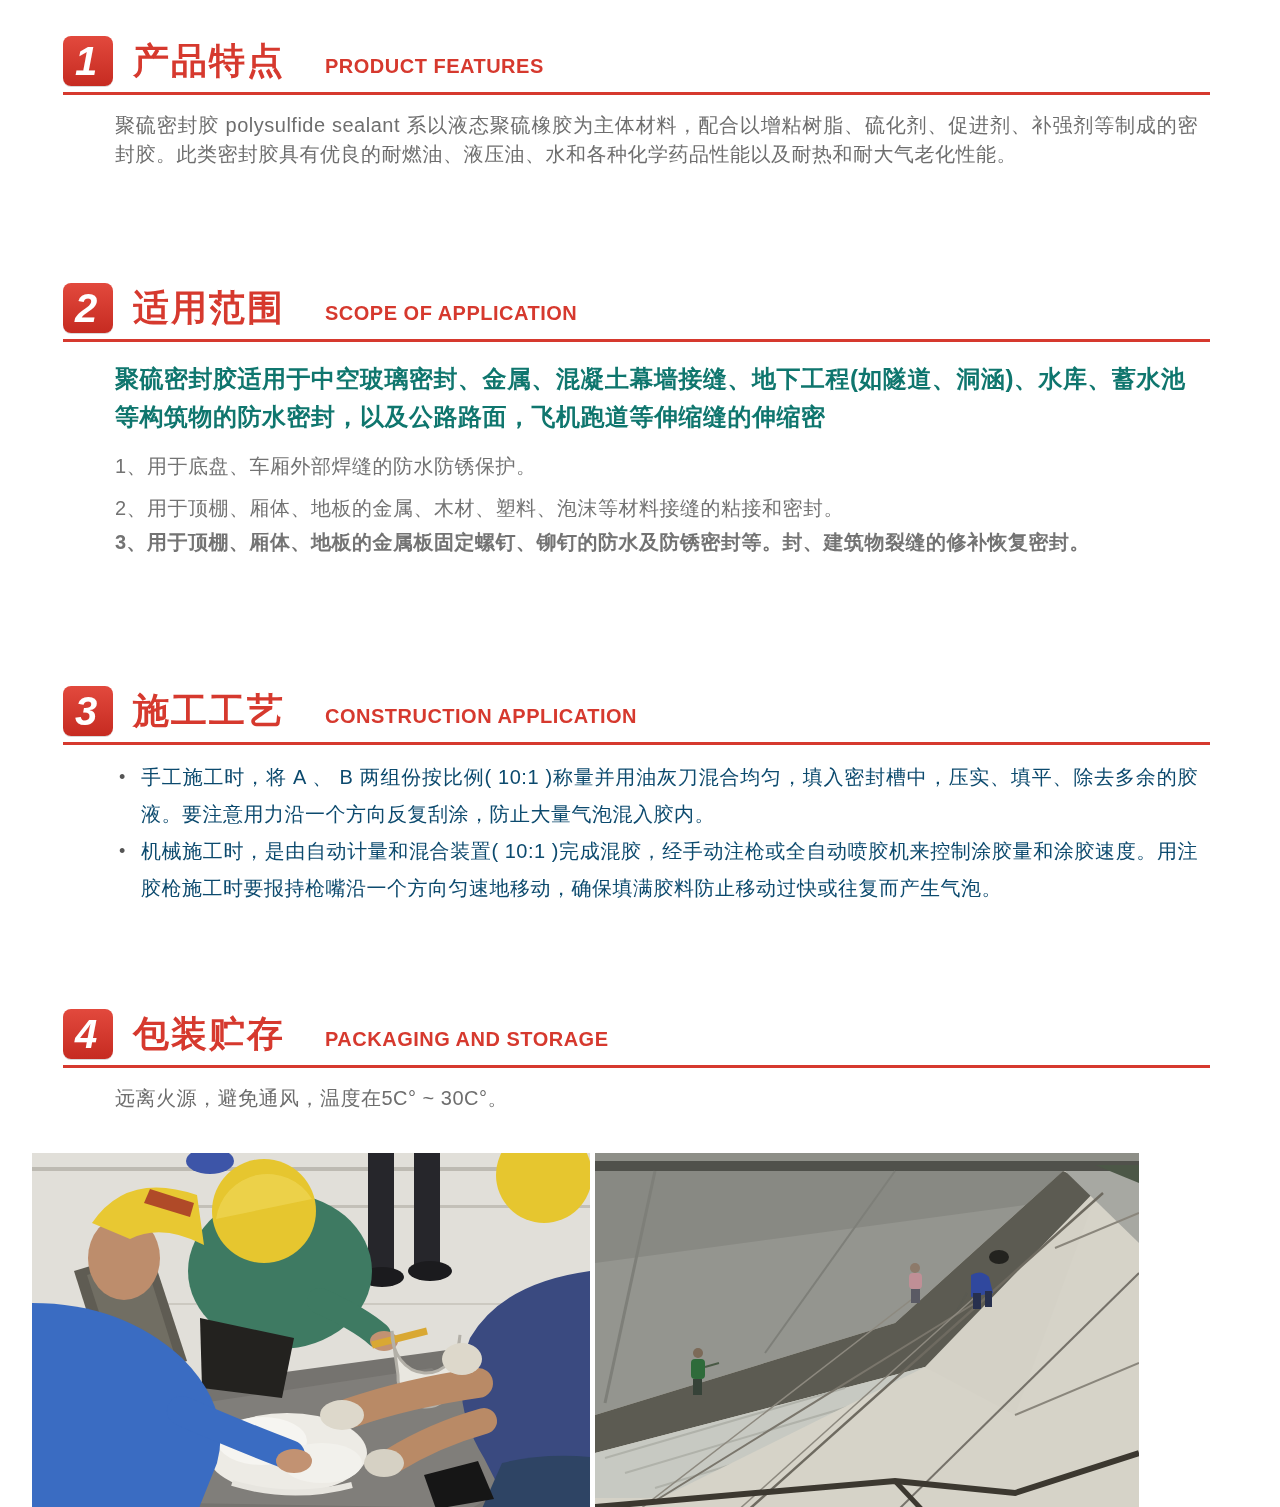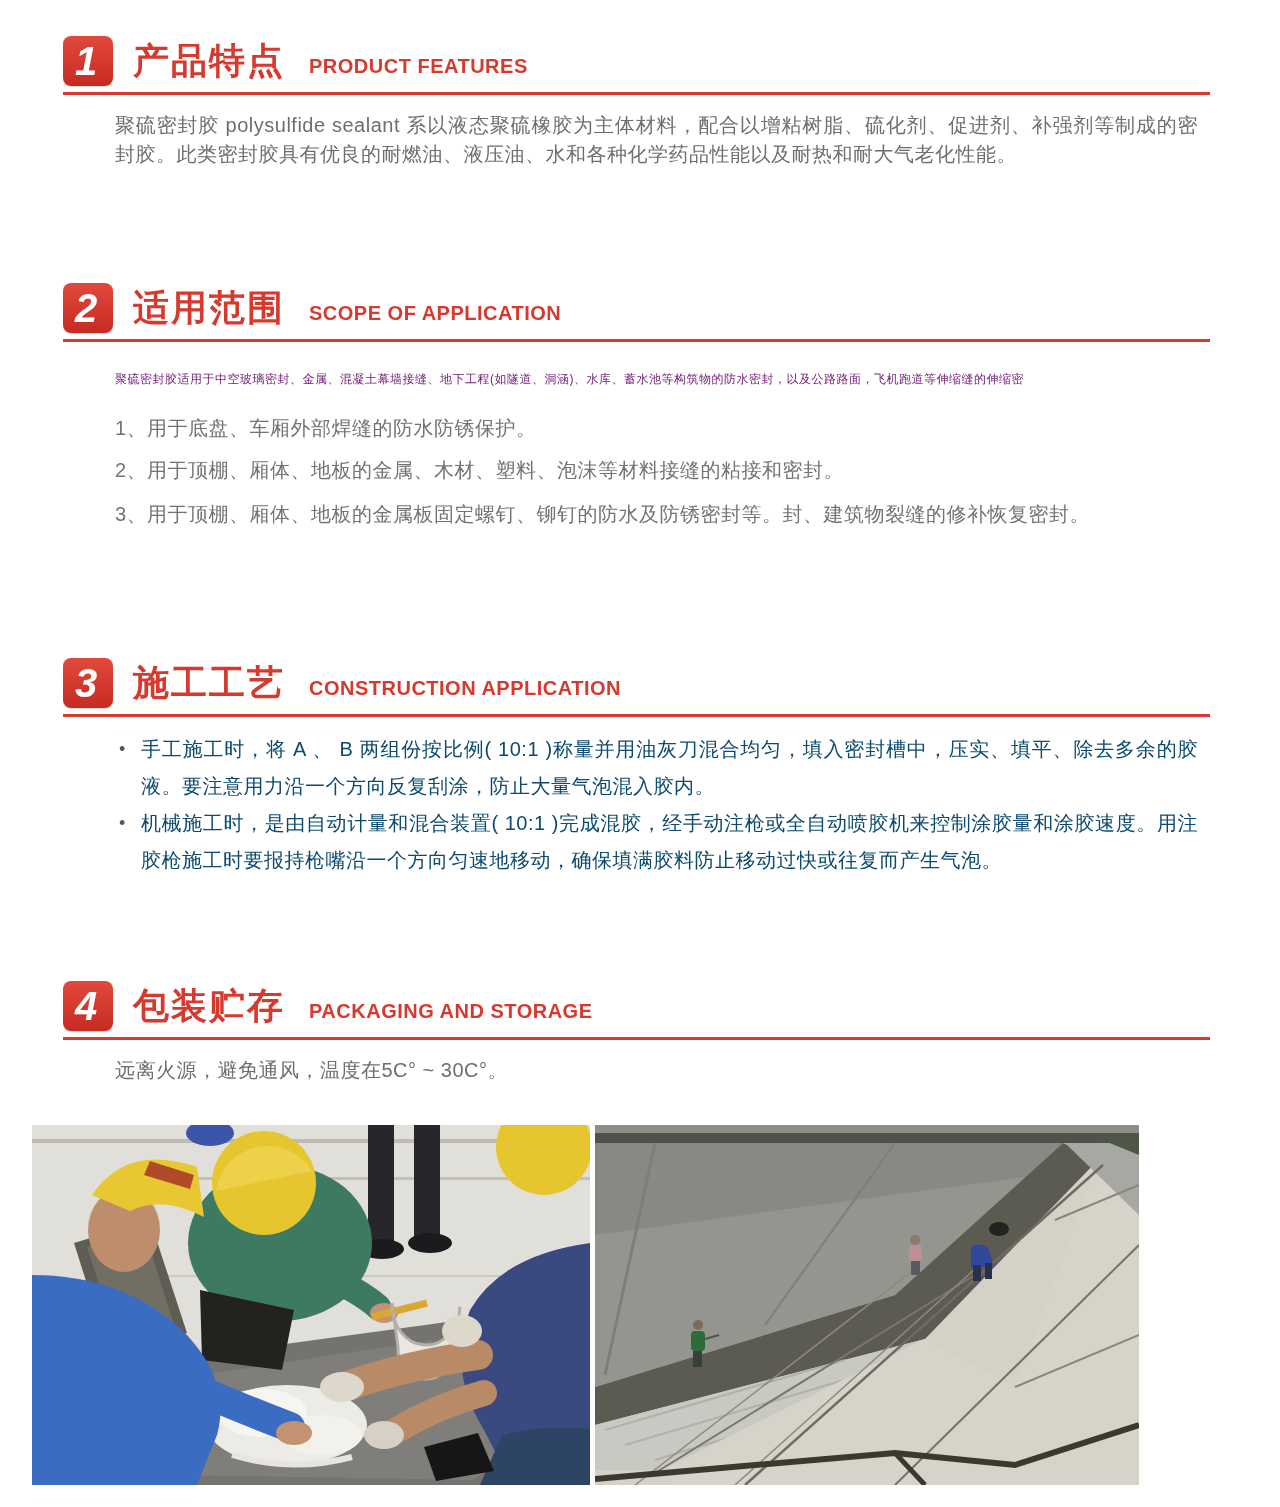--- a/index.html
+++ b/index.html
@@ -32,21 +32,21 @@
     flex:0 0 auto;
   }
   .num-box span{
     color:#ffffff;
     font-size:40px;
     font-weight:bold;
     font-style:italic;
     line-height:1;
     transform:translateX(-2px);
   }
-  .titles{display:flex;align-items:baseline;gap:0;}
+  .titles{display:flex;align-items:baseline;gap:16px;}
   .title-cn{
     color:#d6392e;
     font-size:36px;
     font-weight:bold;
     letter-spacing:2px;
     line-height:1.1;
   }
   .title-en{
     color:#d6392e;
     font-size:20px;
@@ -62,35 +62,35 @@
   .body-text{
     margin:16px 0 0 0;
     font-size:20px;
     line-height:29px;
     color:#6e6e6e;
     letter-spacing:.5px;
     text-align:justify;
   }
   .lead-text{
     margin:18px 0 0 0;
-    font-size:12px;
+    font-size:24px;
     line-height:38px;
-    color:#701a75;
-    font-weight:normal;
+    color:#0f766e;
+    font-weight:bold;
     letter-spacing:.5px;
   }
   .num-list{margin:14px 0 0 0;padding:0;list-style:none;}
   .num-list li{
     font-size:20px;
     line-height:32px;
     color:#737373;
     letter-spacing:.5px;
   }
   .num-list li + li{margin-top:10px;}
-  .num-list li:nth-child(3){margin-top:12px;}
+  .num-list li:nth-child(3){margin-top:2px;font-weight:bold;}
   .dot-list{margin:14px 0 0 0;padding:0 0 0 4px;list-style:none;}
   .dot-list li{
     position:relative;
     padding-left:22px;
     font-size:20px;
     line-height:37px;
     color:#0c4a6e;
     letter-spacing:.5px;
     text-align:justify;
   }

